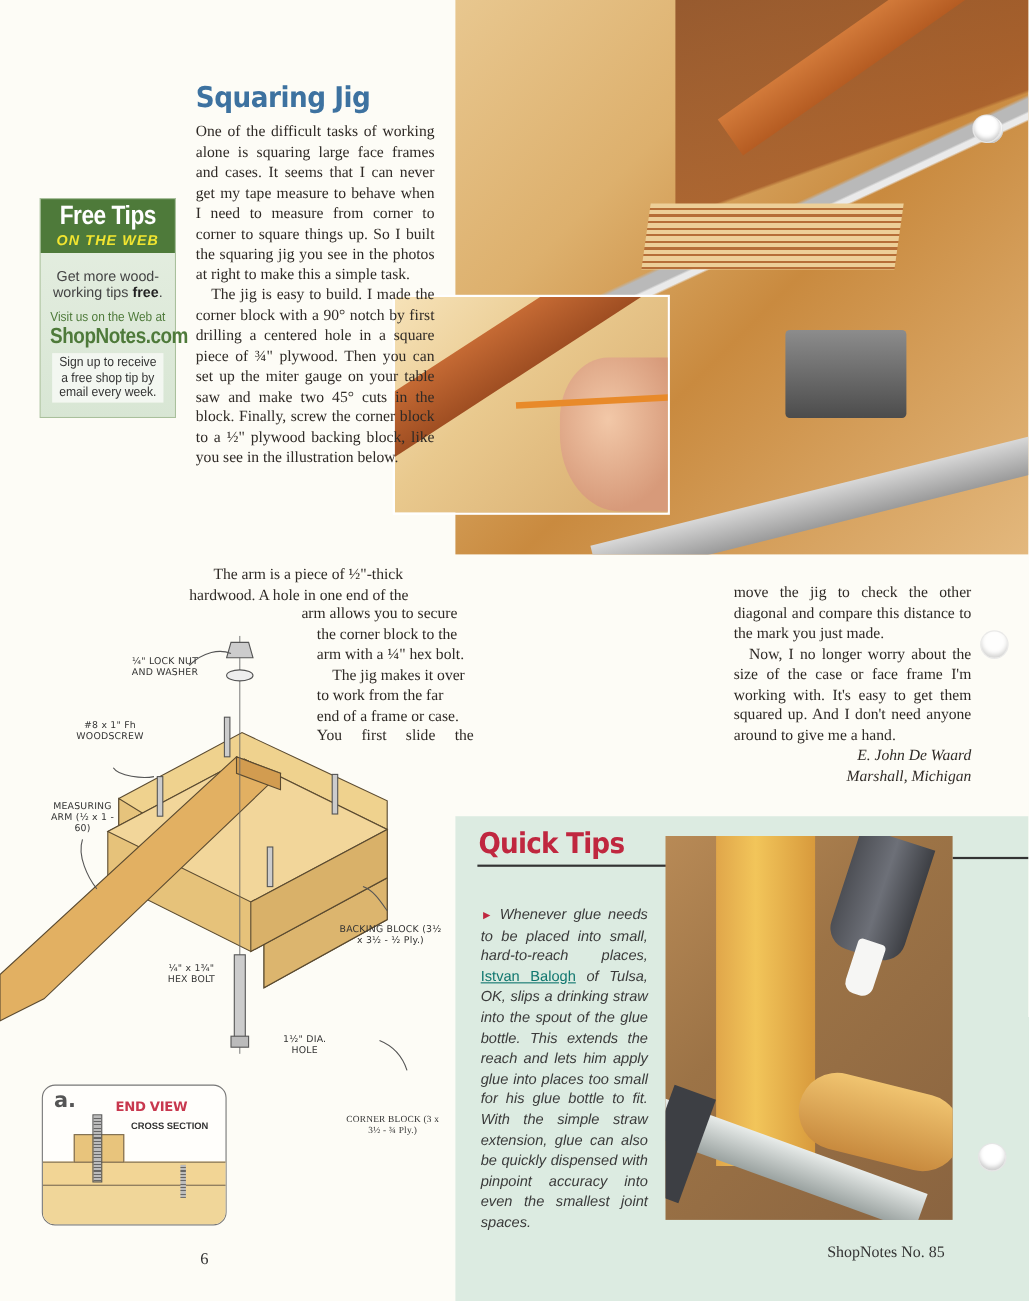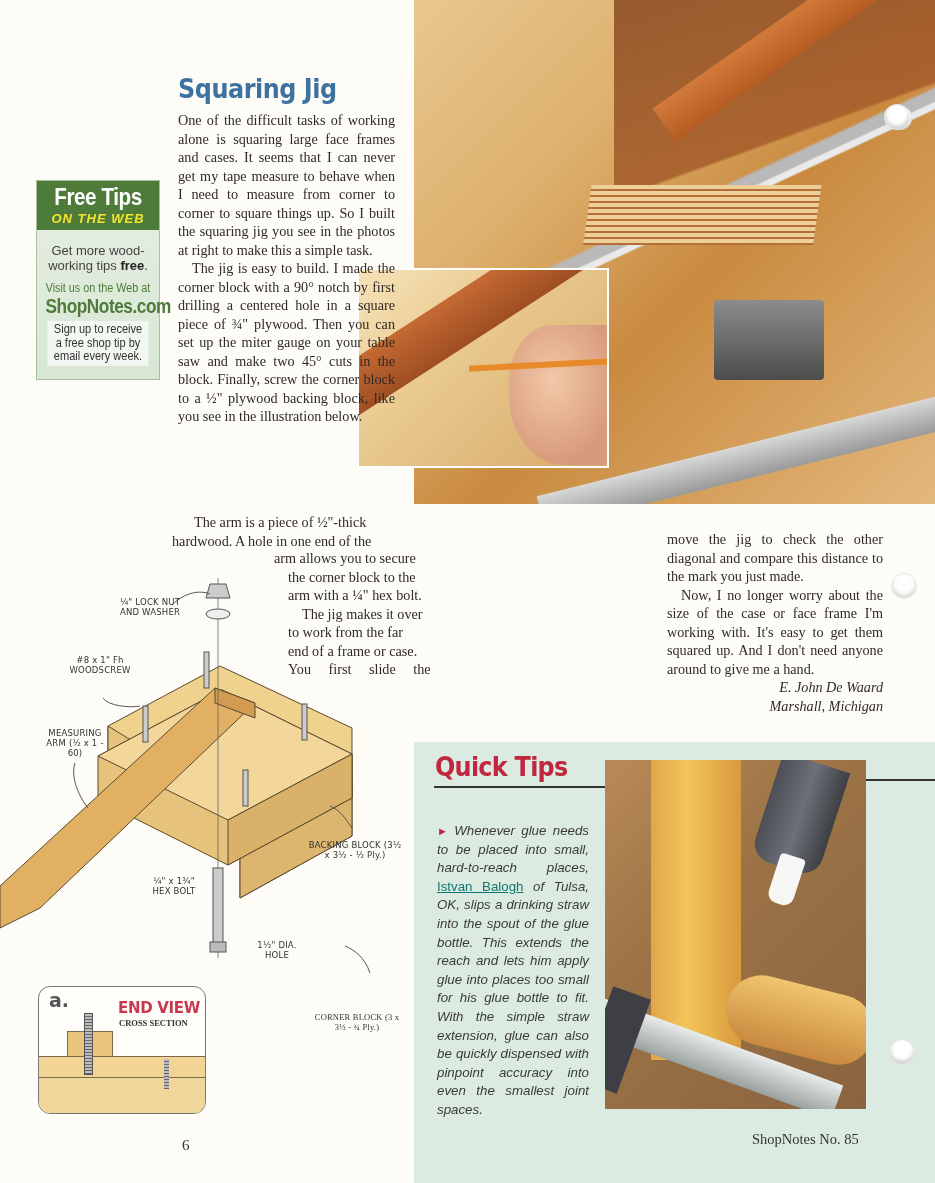--- a/index.html
+++ b/index.html
@@ -104,22 +104,22 @@
       font-size: 8.5px; line-height: 10px; text-align: center; color: #333;
       letter-spacing: 0.2px;
     }
 
     #endview {
       left: 38px; top: 986px; width: 168px; height: 128px;
       border: 1.5px solid #777; border-radius: 12px; background: #fffefb;
       overflow: hidden;
     }
     #endview .a { position:absolute; left: 10px; top: 2px; font-family: "DejaVu Sans", sans-serif; font-weight: bold; font-size: 19px; color:#555; }
-    #endview .ev { position:absolute; left: 79px; top: 12px; font-family: "DejaVu Sans", sans-serif; font-weight: bold; font-size: 15px; color: #c8384e; letter-spacing: -0.3px;}
-    #endview .cs { position:absolute; left: 80px; top: 31px; font-family: Liberation Serif, serif; font-size: 8.5px; color: #333; font-weight: bold; }
+    #endview .ev { position:absolute; left: 66px; top: 12px; font-family: "DejaVu Sans", sans-serif; font-weight: bold; font-size: 12px; color: #c8384e; letter-spacing: -0.3px;}
+    #endview .cs { position:absolute; left: 80px; top: 31px; font-family: Liberation Sans, sans-serif; font-size: 8.5px; color: #333; font-weight: bold; }
     #endview .wood1 { position:absolute; left: 28px; top: 44px; width: 46px; height: 26px; background: #e8c47c; border: 1px solid #7a6a50; }
     #endview .wood2 { position:absolute; left: 0; top: 69px; width: 168px; height: 22px; background: #f2d595; border-top: 1px solid #7a6a50; border-bottom: 1px solid #7a6a50; }
     #endview .wood3 { position:absolute; left: 0; top: 91px; width: 168px; height: 40px; background: #f0d699; }
     #endview .bolt { position:absolute; left: 45px; top: 26px; width: 9px; height: 62px; background: repeating-linear-gradient(#bbb 0 2px, #666 2px 3px); border: 1px solid #555; }
     #endview .screw { position:absolute; left: 125px; top: 72px; width: 5px; height: 30px; background: repeating-linear-gradient(#bbb 0 2px, #666 2px 3px); }
 
     
     #qt-panel {
       left: 414px; top: 742px; width: 521px; height: 441px;
       background: #dcebe1;

